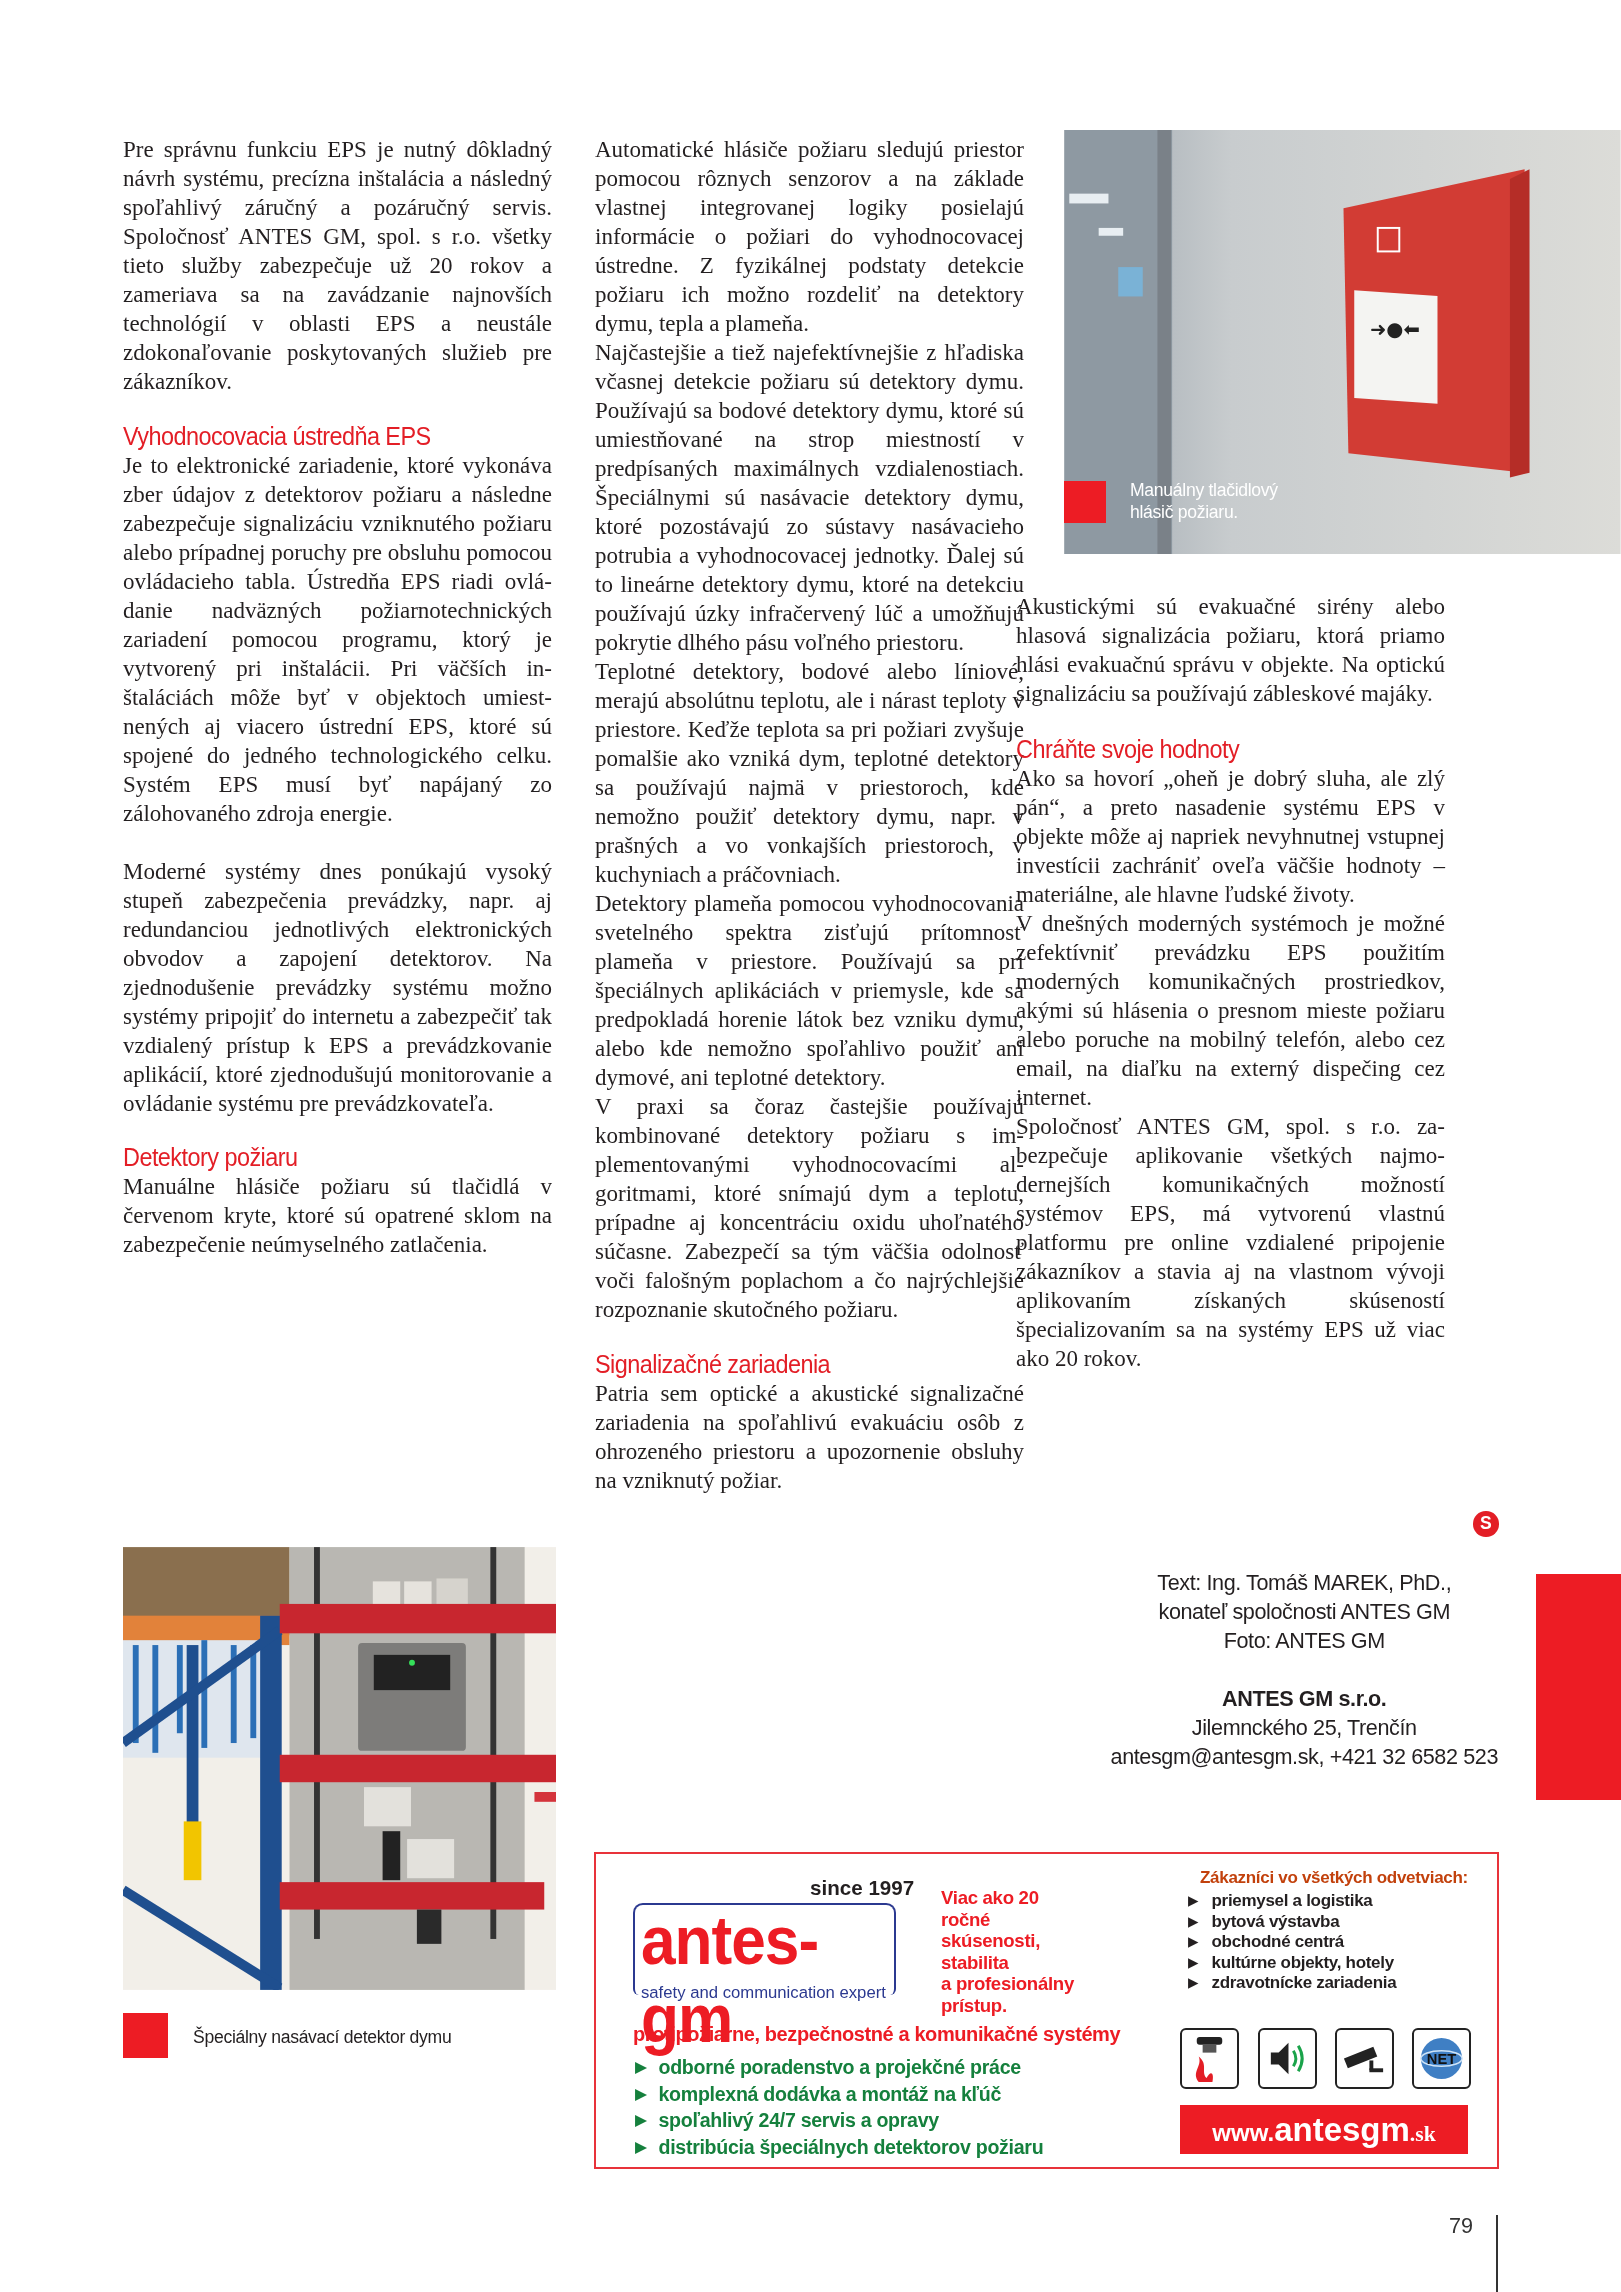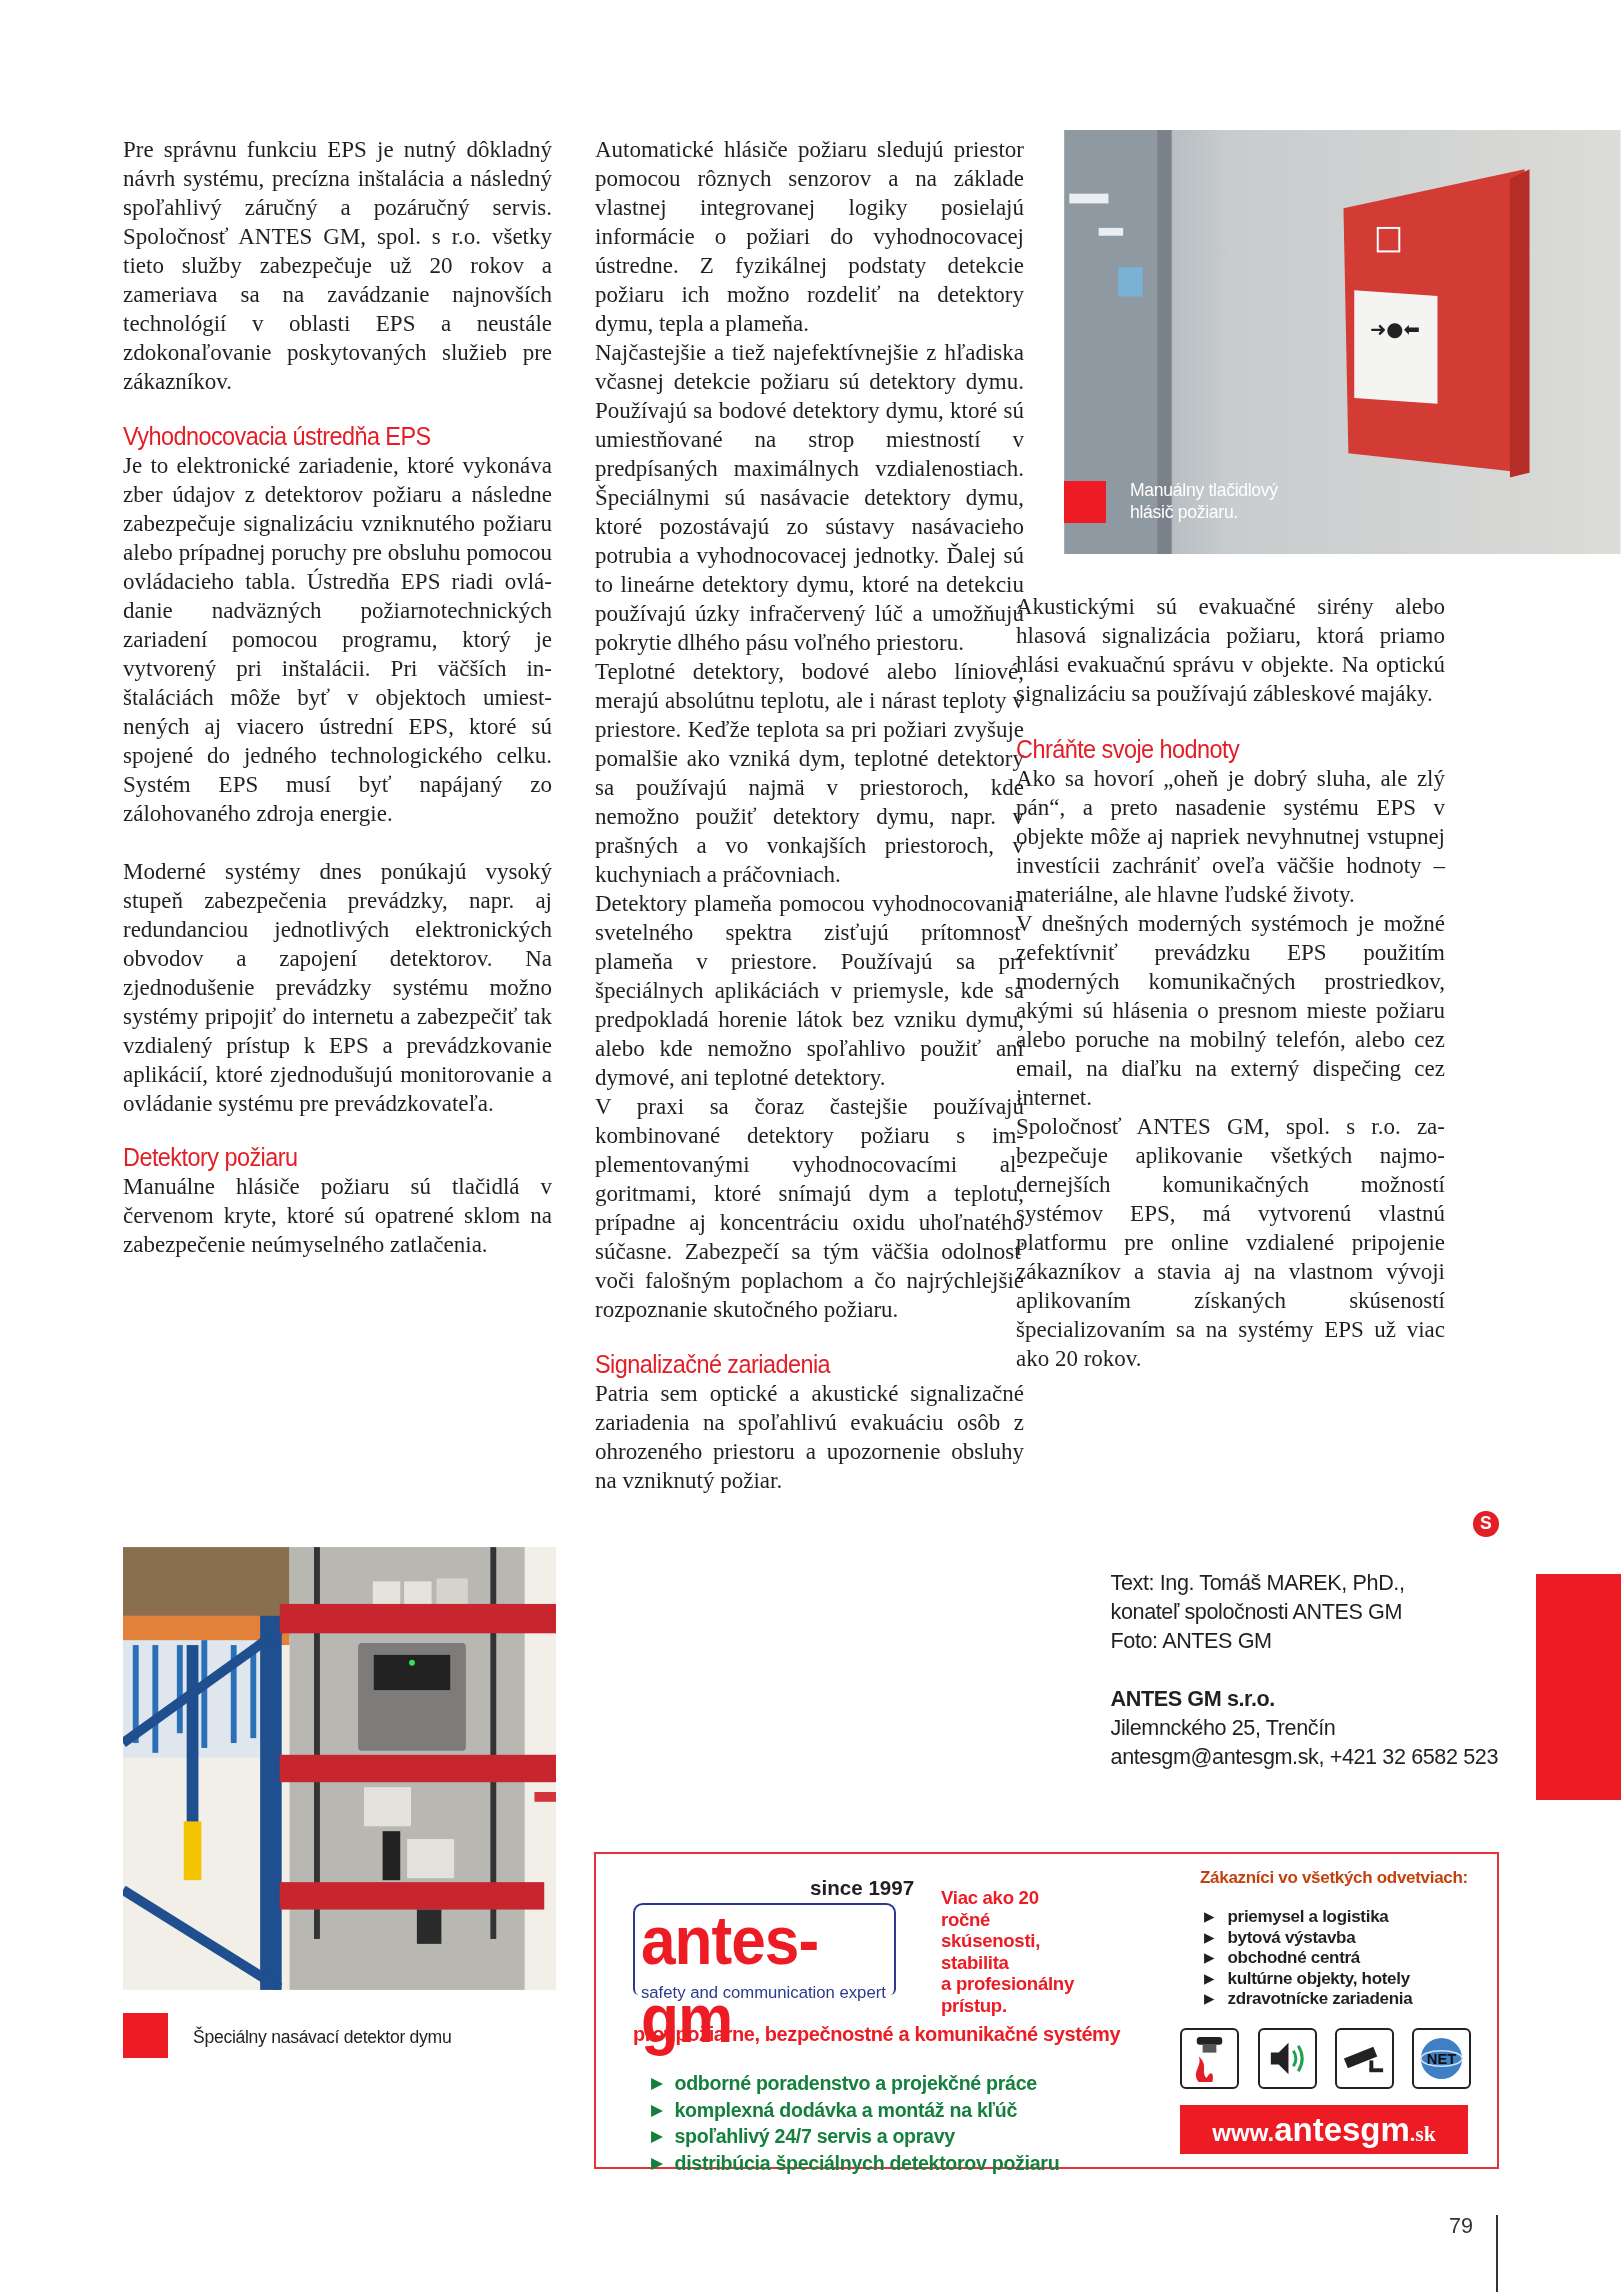--- a/index.html
+++ b/index.html
@@ -6,28 +6,28 @@
     body { width: 1621px; height: 2293px; position: relative; overflow: hidden; color: #231f20; }
     .abs { position: absolute; }
     .col { position: absolute; width: 429px; font-family: "Liberation Serif", "DejaVu Serif", serif; font-size: 23px; line-height: 29px; text-align: justify; hyphens: manual; }
     .col p { margin: 0; }
     .col p.gap { margin-top: 29px; }
     .col h2 { font-family: "Liberation Sans", "DejaVu Sans", sans-serif; font-weight: normal; color: #e31e26; font-size: 25.5px; line-height: 29px; margin: 0; letter-spacing: -0.6px; transform: scaleX(0.92); transform-origin: left; white-space: nowrap; }
     .col h2.mt-s { margin-top: 18.6px; }
     .photo { position: absolute; overflow: hidden; }
     .caption-square { position: absolute; background: #ed1c24; }
     .caption-text { position: absolute; font-family: "Liberation Sans", "DejaVu Sans", sans-serif; font-size: 17.6px; line-height: 21.6px; letter-spacing: -0.3px; }
-    .credits { position: absolute; right: 123px; text-align: left; font-family: "Liberation Sans", "DejaVu Sans", sans-serif; font-size: 21.6px; line-height: 29px; color: #231f20; letter-spacing: -0.4px; margin-left: 26px; }
+    .credits { position: absolute; right: 123px; text-align: center; font-family: "Liberation Sans", "DejaVu Sans", sans-serif; font-size: 21.6px; line-height: 29px; color: #231f20; letter-spacing: -0.4px; margin-left: 26px; }
     .credits .bold { font-weight: bold; }
     .side-tab { position: absolute; left: 1536px; top: 1574px; width: 85px; height: 226px; background: #ed1c24; }
     .page-num { position: absolute; left: 1449px; top: 2213px; font-family: "Liberation Sans", "DejaVu Sans", sans-serif; font-size: 21.6px; color: #333; }
     .page-rule { position: absolute; left: 1496px; top: 2215px; width: 2px; height: 77px; background: #333; }
     .ad-box { position: absolute; left: 594px; top: 1852px; width: 901px; height: 313px; border: 2px solid #e8323a; background: #fff; }
     .ad-box * { font-family: "Liberation Sans", "DejaVu Sans", sans-serif; }
-    .bullets { list-style: none; margin: 16px; padding: 0; }
+    .bullets { list-style: none; margin: 0; padding: 0; }
     .bullets li { position: relative; padding-left: 23.5px; }
     .bullets li::before { content: "\25B6"; position: absolute; left: 0; top: 0; font-size: 0.8em; }
     .icon-box { position: absolute; width: 55px; height: 57px; border: 2px solid #222; border-radius: 5.9px; background: #fff; display: flex; align-items: center; justify-content: center; }
     .s-badge { position: absolute; left: 1473px; top: 1511px; width: 25.5px; height: 25.5px; border-radius: 50%; background: #e31e26; color: #fff; font-family: "Liberation Sans", sans-serif; font-weight: bold; font-size: 17.6px; line-height: 25.5px; text-align: center; }
   </style>
 </head>
 <body>
 
 <div class="col" style="left:123px; top:135px;">
   <p>Pre správnu funkciu EPS je nutný dô­kladný návrh systému, precízna inštalá­cia a následný spoľahlivý záručný a po­záručný servis. Spoločnosť ANTES GM, spol. s r.o. všetky tieto služby zabezpe­čuje už 20 rokov a zameriava sa na zavá­dzanie najnovších technológií v oblasti EPS a neustále zdokonaľovanie posky­tovaných služieb pre zákazníkov.</p>

